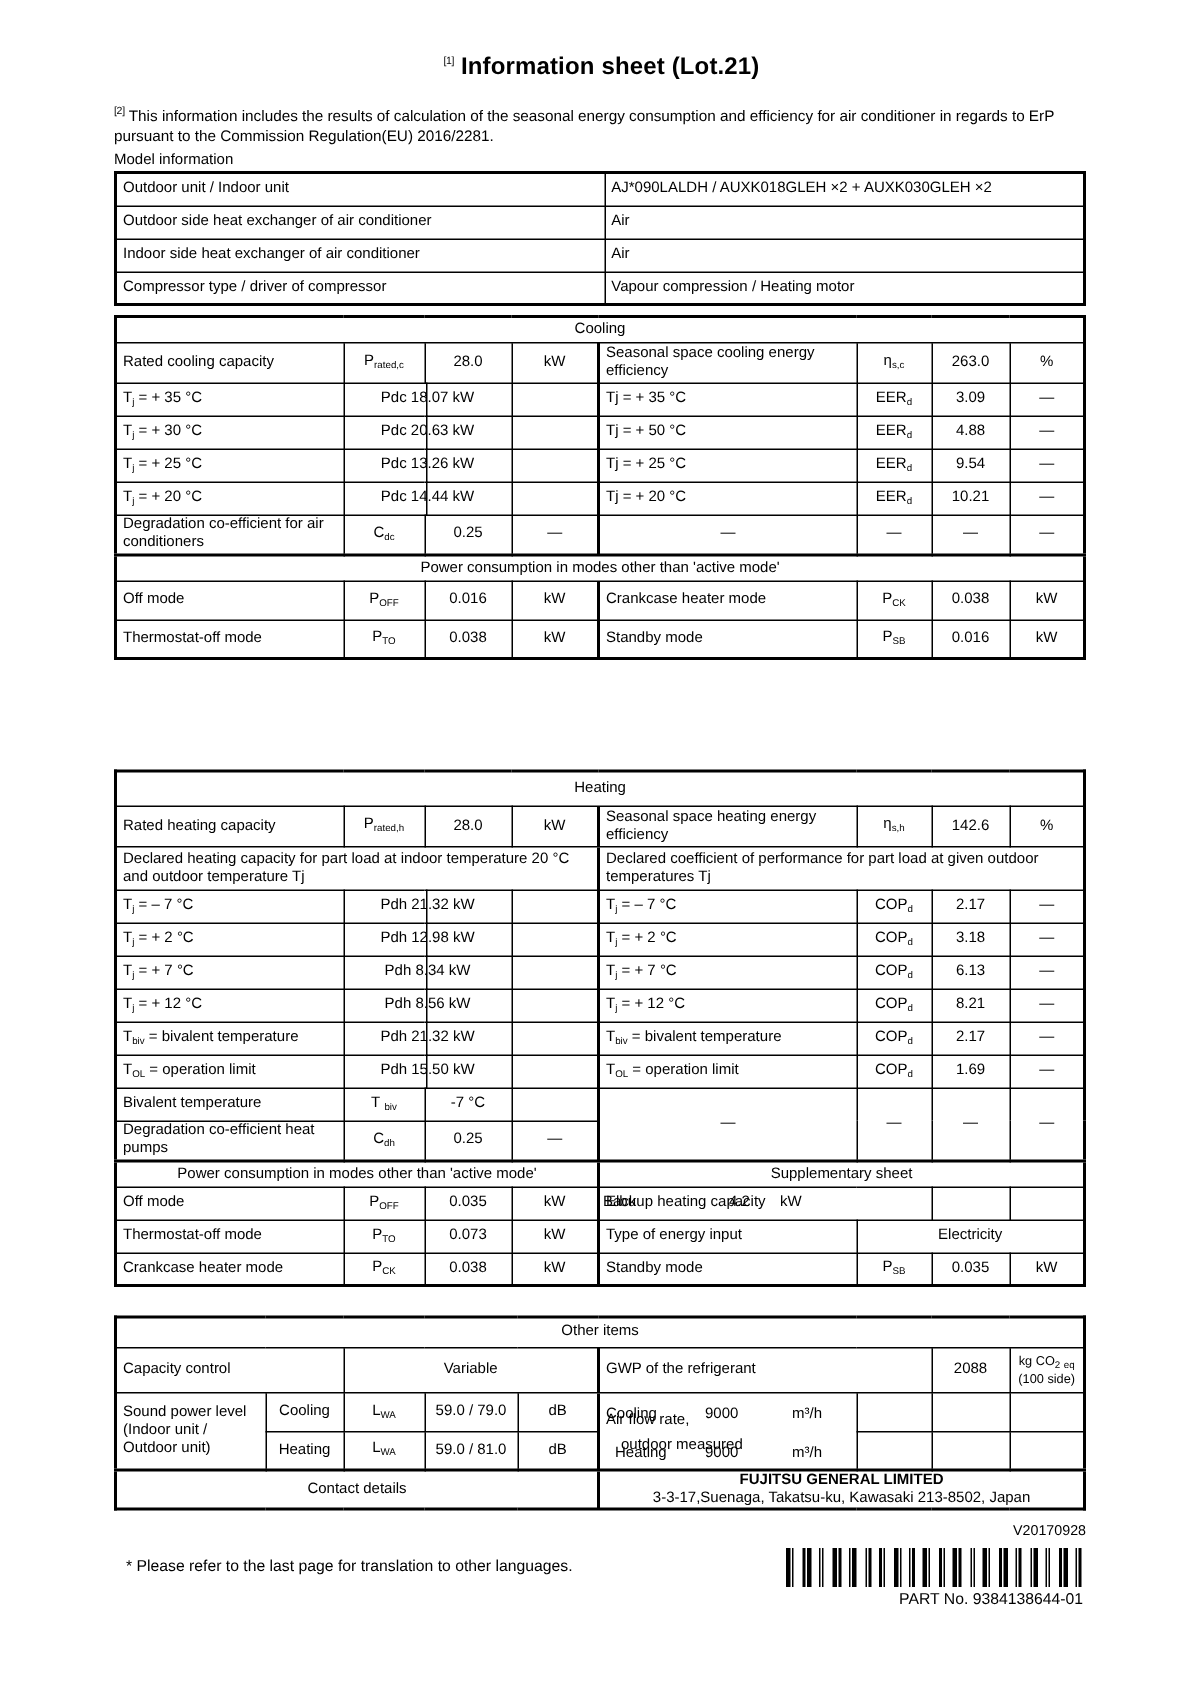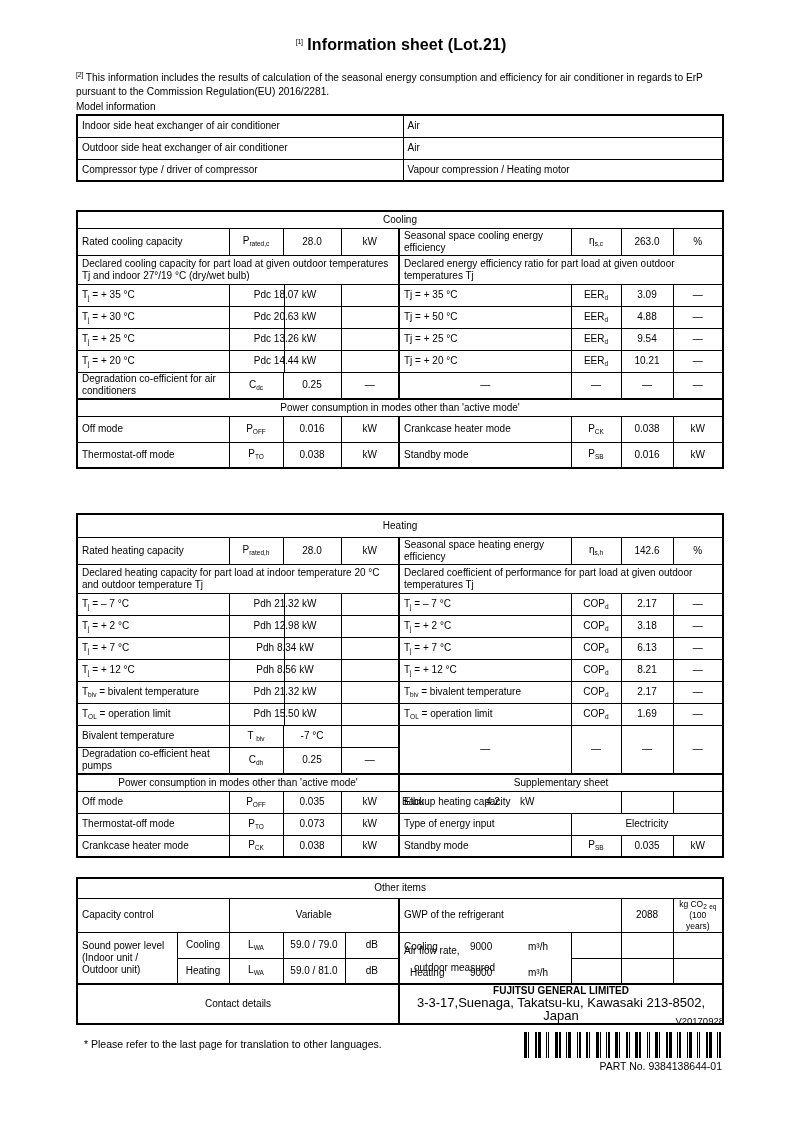--- a/index.html
+++ b/index.html
@@ -64,25 +64,29 @@
 
   <div class="model-label">Model information</div>
 
   <table class="blk outer" id="tbl-model">
     <colgroup>
         <col style="width:326px">
         <col style="width:320px">
       </colgroup>
     <tbody>
       <tr style="height:22px">
+        <td class="l">Outdoor unit / Indoor unit</td>
+        <td class="l">AJ*090LALDH / AUXK018GLEH ×2 + AUXK030GLEH ×2</td>
+      </tr>
+      <tr style="height:22px">
+        <td class="l">Outdoor side heat exchanger of air conditioner</td>
+        <td class="l">Air</td>
+      </tr>
+      <tr style="height:22px">
         <td class="l">Indoor side heat exchanger of air conditioner</td>
-        <td class="l">Air</td>
-      </tr>
-      <tr style="height:22px">
-        <td class="l">Outdoor side heat exchanger of air conditioner</td>
         <td class="l">Air</td>
       </tr>
       <tr style="height:22px">
         <td class="l">Compressor type / driver of compressor</td>
         <td class="l">Vapour compression / Heating motor</td>
       </tr>
     </tbody>
   </table>
 
   <table class="blk outer" id="tbl-cooling">
@@ -110,24 +114,20 @@
         <td class="c">28.0</td>
         <td class="c">kW</td>
         <td class="thickL l">Seasonal space cooling energy efficiency</td>
         <td class="c">
           <span>η</span><sub>s,c</sub>
         </td>
         <td class="c">263.0</td>
         <td class="c">%</td>
       </tr>
 
-      <tr style="height:29px">
-        <td class="l" colspan="4">Declared cooling capacity for part load at given outdoor temperatures Tj and indoor 27°/19 °C (dry/wet bulb)</td>
-        <td class="thickL l" colspan="4">Declared energy efficiency ratio for part load at given outdoor temperatures Tj</td>
-      </tr>
 
       <tr style="height:22px">
         <td class="l"><span>T</span><sub>j</sub><span> = + 35 °C</span></td>
         <td class="c" colspan="2" style="position:relative">
           <span>Pdc 18.07 kW</span>
           <span style="position:absolute;left:54px;top:-1px;bottom:-1px;width:1px;background:#000"></span>
         </td>
         <td></td>
         <td class="thickL l">Tj = + 35 °C</td>
         <td class="c"><span>EER</span><sub>d</sub></td>
@@ -389,21 +389,21 @@
         <td class="c" colspan="9">Other items</td>
       </tr>
 
       <tr style="height:30px">
         <td class="l" colspan="2">Capacity control</td>
         <td class="c" colspan="3">Variable</td>
         <td class="thickL l" colspan="2">GWP of the refrigerant</td>
         <td class="c">2088</td>
         <td class="c" style="font-size:8.5px;line-height:11px">
           <span>kg CO</span><sub>2</sub>&nbsp;<sub>eq</sub><br>
-          <span>(100 years)</span>
+          <span>(100 side)</span>
         </td>
       </tr>
 
       <tr style="height:26px">
         <td class="l" rowspan="2" style="line-height:12px">Sound power level (Indoor unit / Outdoor unit)</td>
         <td class="c">Cooling</td>
         <td class="c"><span>L</span><sub>WA</sub></td>
         <td class="c">59.0 / 79.0</td>
         <td class="c">dB</td>
         <td class="thickL l" rowspan="2" style="padding-left:2px;position:relative">
@@ -431,21 +431,21 @@
         <td class="c">dB</td>
         <td></td>
         <td></td>
         <td></td>
       </tr>
 
       <tr style="height:26px">
         <td class="c" colspan="5" style="border-top:2px solid #000">Contact details</td>
         <td class="thickL c" colspan="4" style="border-top:2px solid #000;line-height:12px">
           <span class="b">FUJITSU GENERAL LIMITED</span><br>
-          <span style="font-size:13px">3-3-17,Suenaga, Takatsu-ku, Kawasaki 213-8502, Japan</span>
+          <span style="font-size:10px">3-3-17,Suenaga, Takatsu-ku, Kawasaki 213-8502, Japan</span>
         </td>
       </tr>
     </tbody>
   </table>
 
   <div class="vcode">V20170928</div>
   <div class="note">* Please refer to the last page for translation to other languages.</div>
 
   <div class="barcode">
     <span class="bar" style="width:3px"></span><span class="bar" style="width:1px"></span>

